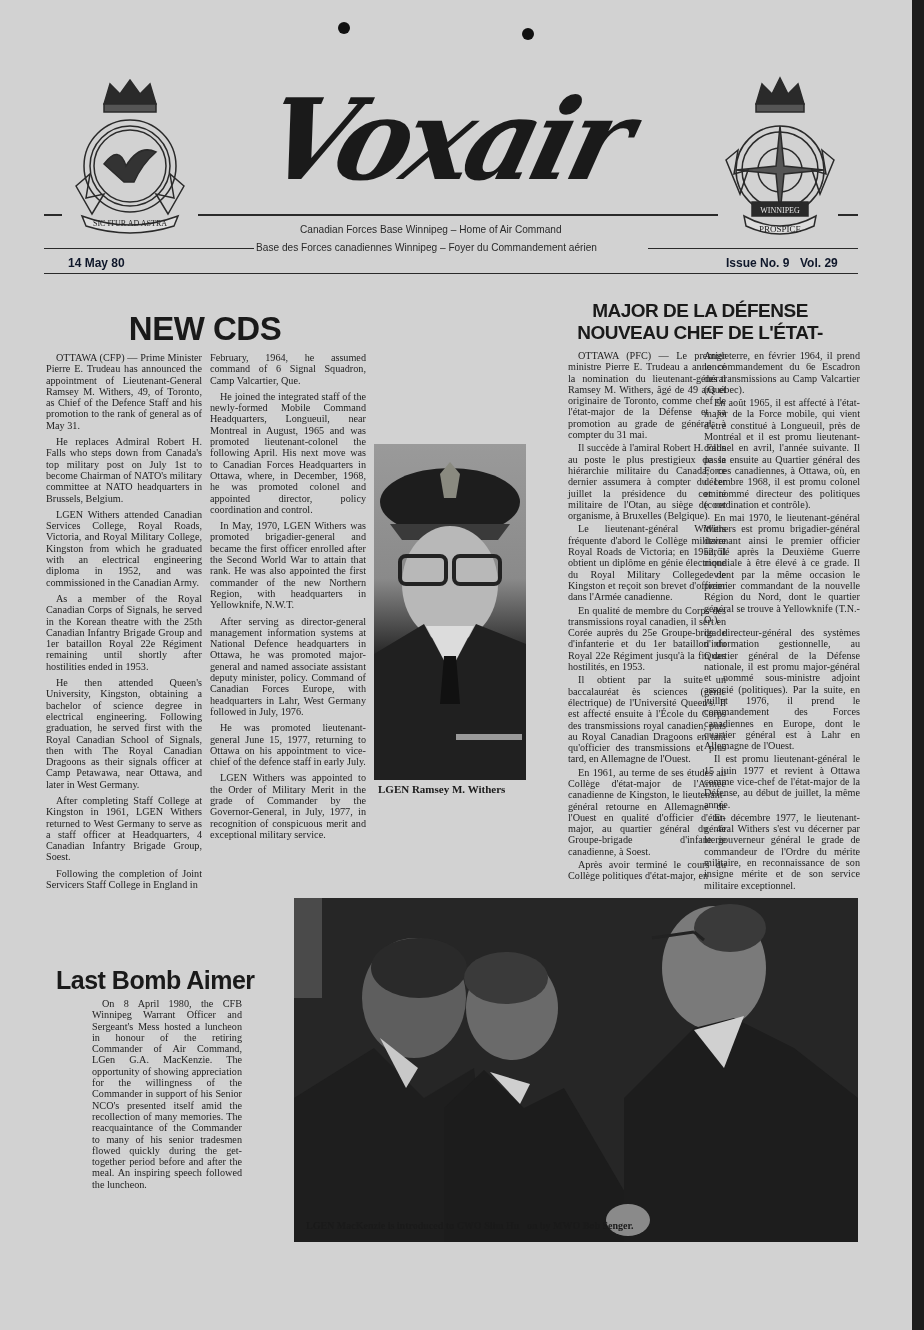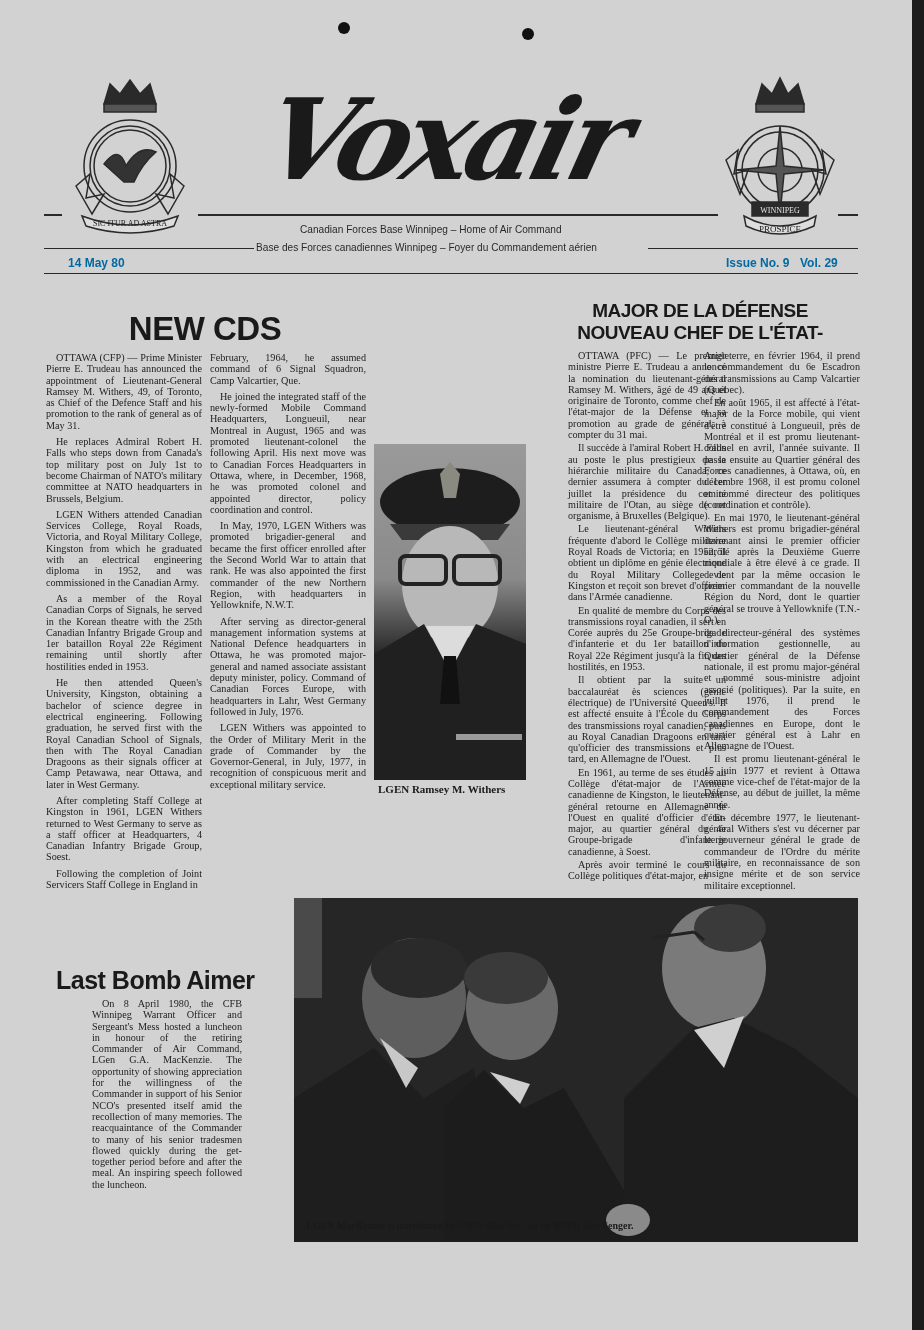--- a/index.html
+++ b/index.html
@@ -27,21 +27,21 @@
     font-size: 112px; line-height: 140px; letter-spacing: -6px; color: #1a1a1a;
     transform: skewX(-14deg);
   }
   .rule { position: absolute; height: 2px; background: #2a2a2a; }
   .tagline {
     position: absolute; font-family: "Liberation Sans", sans-serif; font-size: 11px;
     color: #2a2a2a; white-space: nowrap; transform: scaleX(0.92); transform-origin: left;
   }
   .dateline {
     position: absolute; font-family: "Liberation Sans", sans-serif; font-weight: bold;
-    font-size: 12px; color: #0369a1; white-space: nowrap;
+    font-size: 12px; color: #0f172a; white-space: nowrap;
   }
 
   
   .headline {
     position: absolute; font-family: "Liberation Sans", sans-serif; font-weight: bold;
     color: #1a1a1a; text-align: center; letter-spacing: -0.5px;
   }
 
   
   .col {
@@ -124,20 +124,21 @@
     <p>He then attended Queen's University, Kingston, obtaining a bachelor of science degree in electrical engineering. Following graduation, he served first with the Royal Canadian School of Signals, then with The Royal Canadian Dragoons as their signals officer at Camp Petawawa, near Ottawa, and later in West Germany.</p>
     <p>After completing Staff College at Kingston in 1961, LGEN Withers returned to West Germany to serve as a staff officer at Headquarters, 4 Canadian Infantry Brigade Group, Soest.</p>
     <p>Following the completion of Joint Servicers Staff College in England in</p>
   </div>
 
   <div class="col" style="left:210px; top:352px; width:156px;">
     <p style="text-indent:0">February, 1964, he assumed command of 6 Signal Squadron, Camp Valcartier, Que.</p>
     <p>He joined the integrated staff of the newly-formed Mobile Command Headquarters, Longueuil, near Montreal in August, 1965 and was promoted lieutenant-colonel the following April. His next move was to Canadian Forces Headquarters in Ottawa, where, in December, 1968, he was promoted colonel and appointed director, policy coordination and control.</p>
     <p>In May, 1970, LGEN Withers was promoted brigadier-general and became the first officer enrolled after the Second World War to attain that rank. He was also appointed the first commander of the new Northern Region, with headquarters in Yellowknife, N.W.T.</p>
     <p>After serving as director-general management information systems at National Defence headquarters in Ottawa, he was promoted major-general and named associate assistant deputy minister, policy. Command of Canadian Forces Europe, with headquarters in Lahr, West Germany followed in July, 1976.</p>
+    <p>He was promoted lieutenant-general June 15, 1977, returning to Ottawa on his appointment to vice-chief of the defence staff in early July.</p>
     <p>LGEN Withers was appointed to the Order of Military Merit in the grade of Commander by the Governor-General, in July, 1977, in recognition of conspicuous merit and exceptional military service.</p>
   </div>
 
   <div class="photo" style="left:374px; top:444px; width:152px; height:336px; background: linear-gradient(#9a9a9a 0%, #8a8a8a 40%, #2a2a2a 62%, #1e1e1e 100%);">
     <svg width="152" height="336" viewBox="0 0 152 336">
       <ellipse cx="76" cy="58" rx="70" ry="34" fill="#1d1d1d"></ellipse>
       <path d="M16 80 L136 80 L124 96 L28 96 Z" fill="#3a3a3a"></path>
       <path d="M66 30 L76 18 L86 30 L82 54 L70 54 Z" fill="#8a8a80"></path>
       <ellipse cx="76" cy="140" rx="48" ry="58" fill="#b8b8b8"></ellipse>
       <rect x="26" y="112" width="46" height="28" rx="6" fill="none" stroke="#222" stroke-width="4"></rect>

